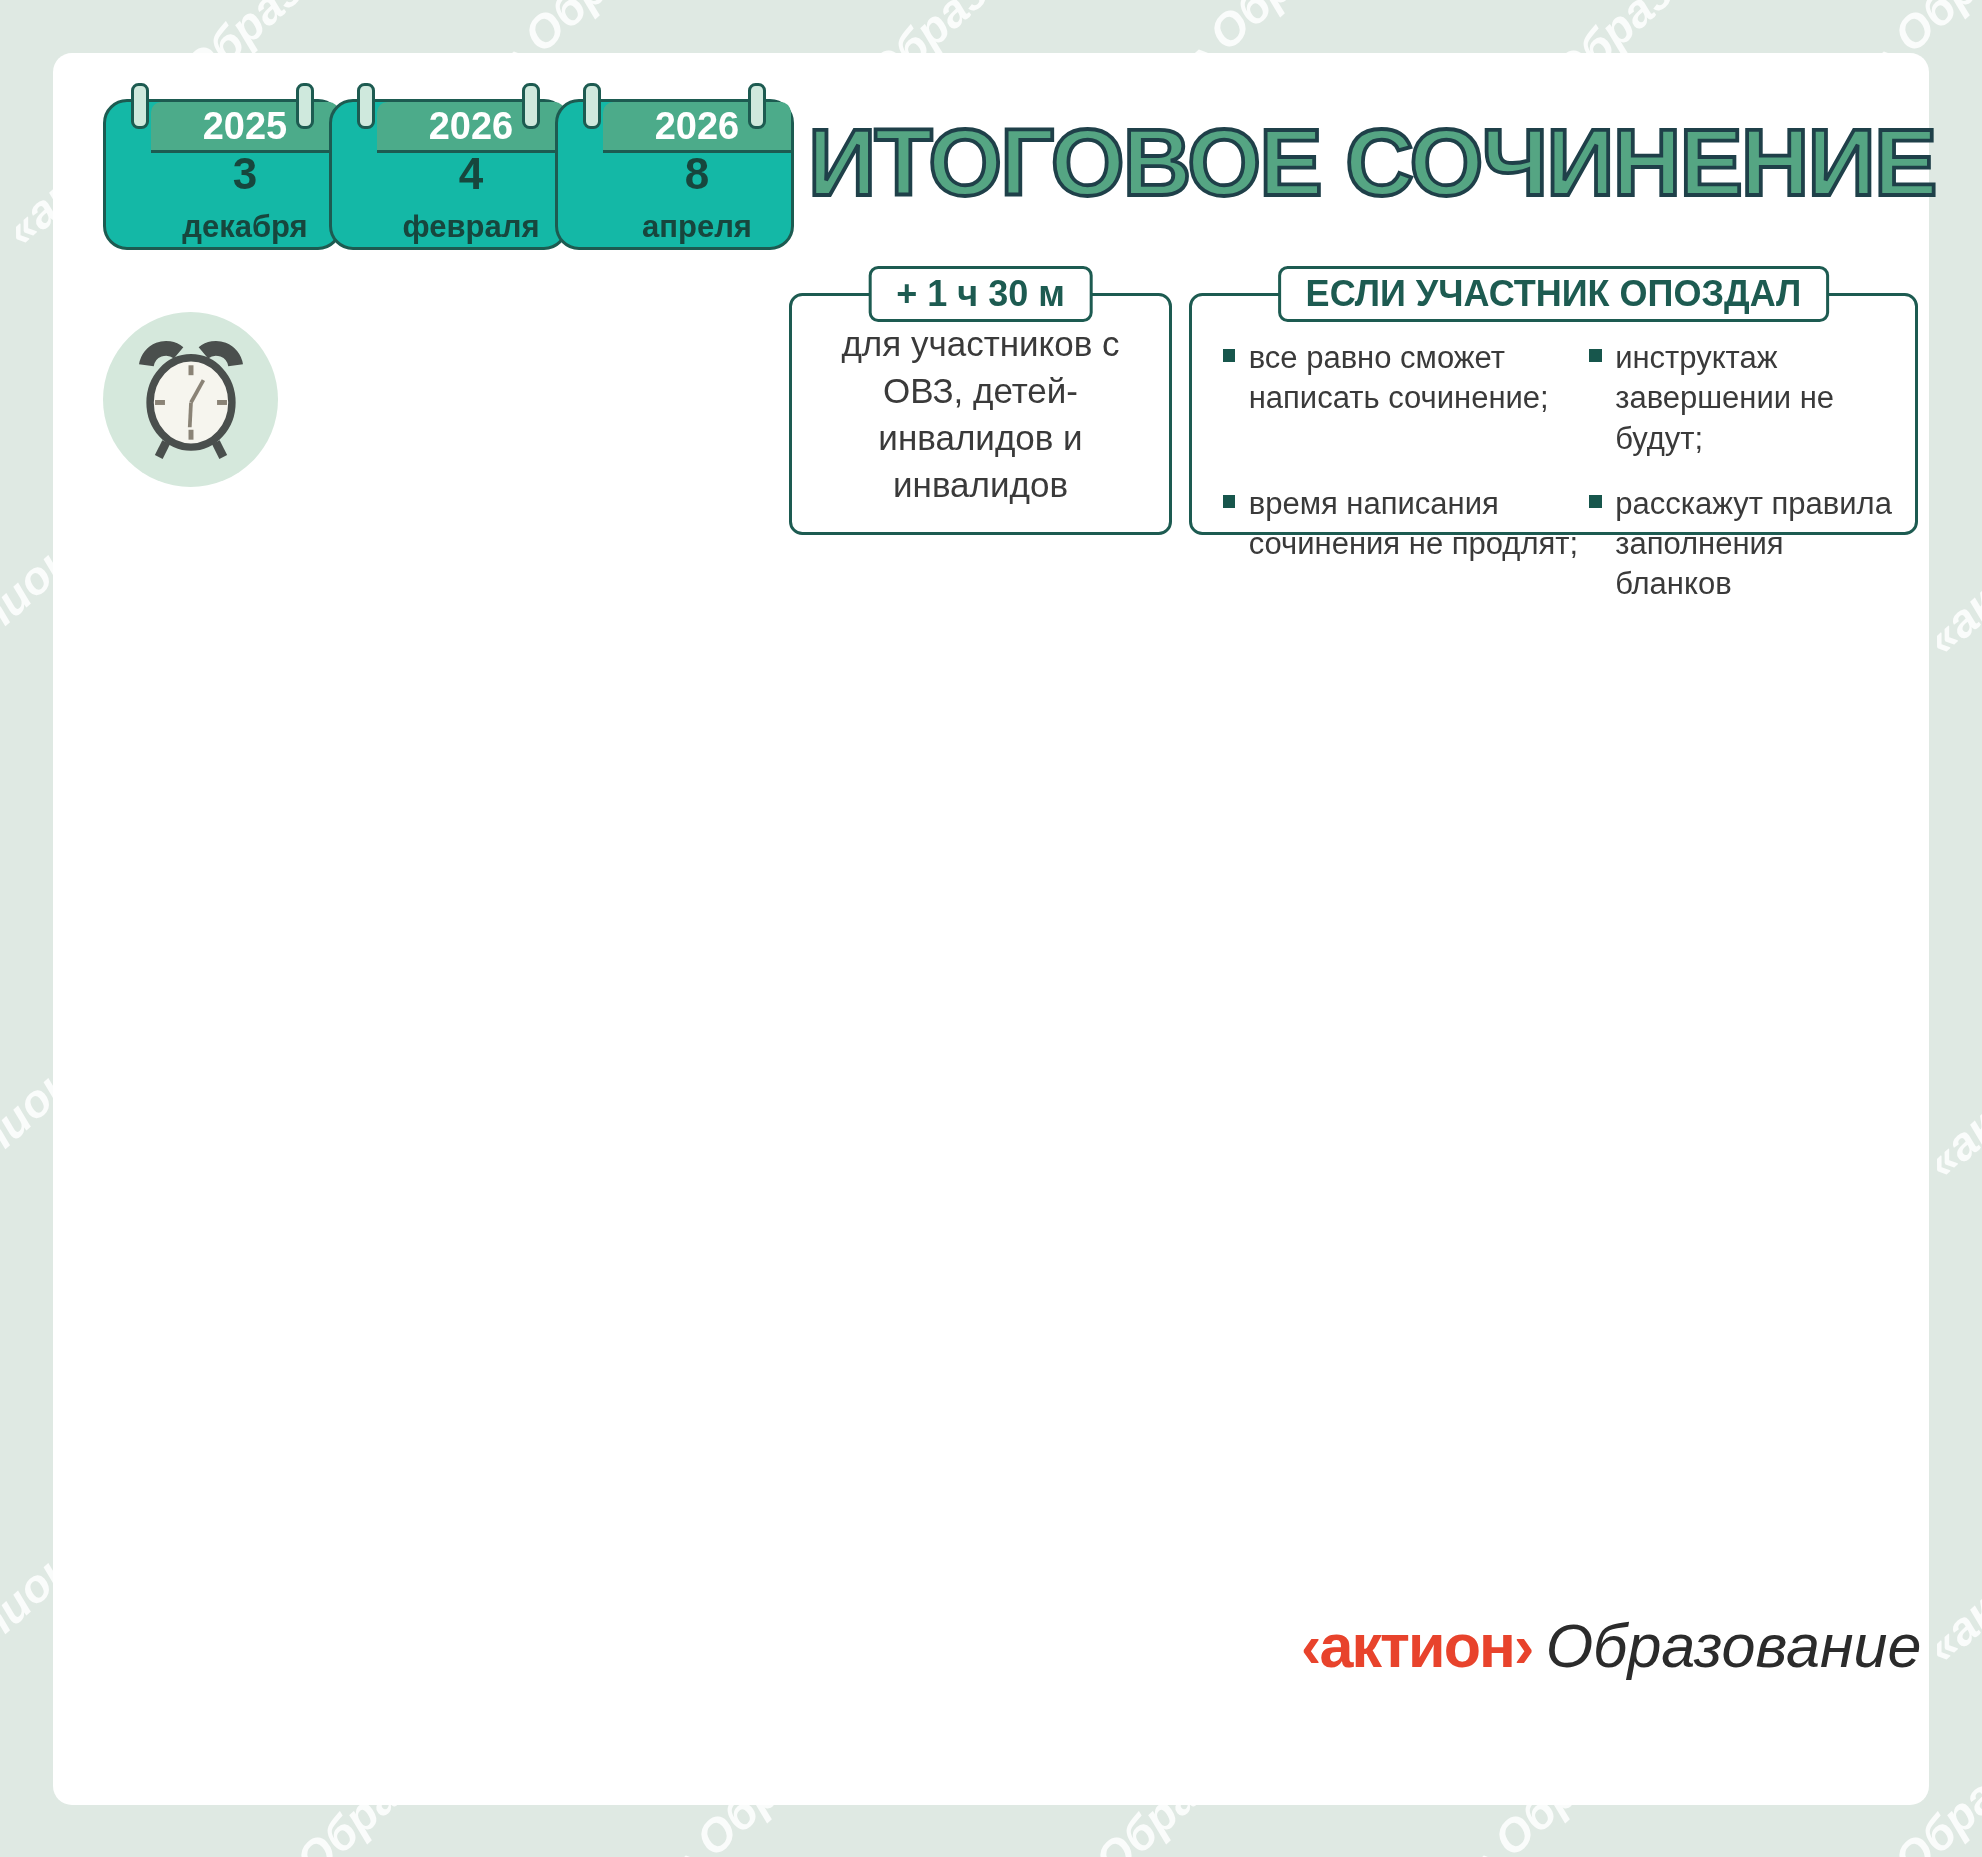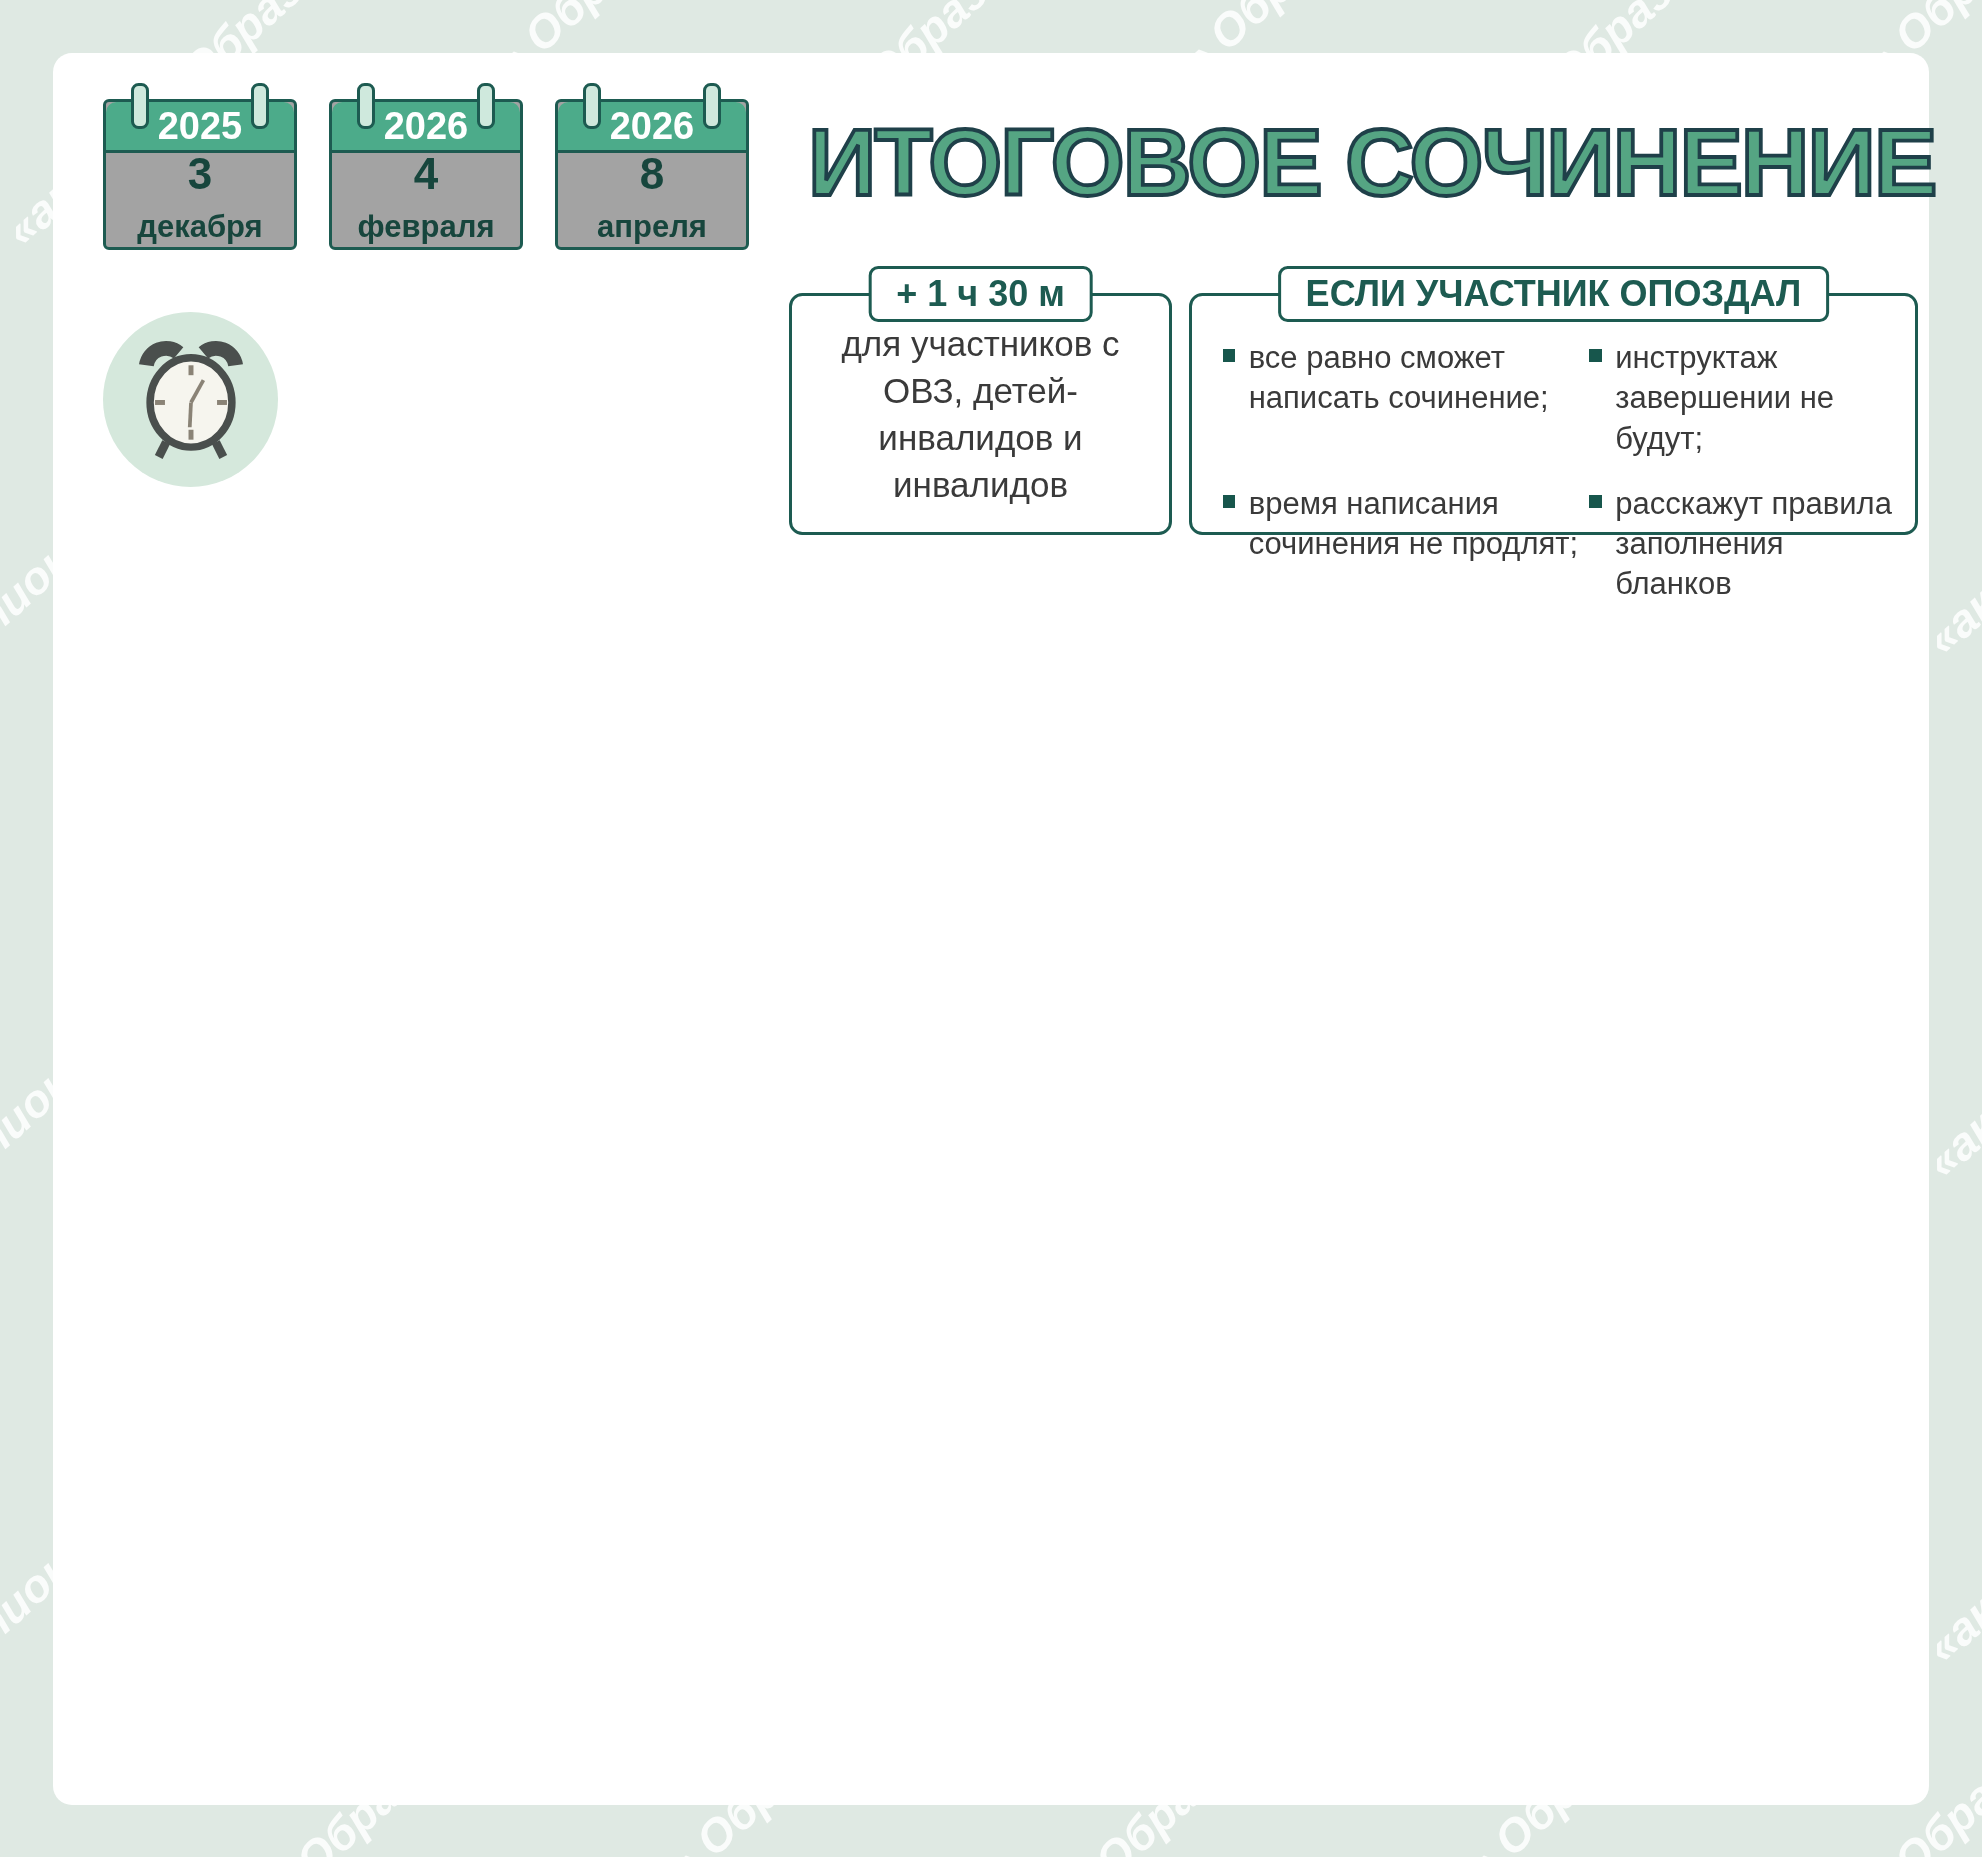--- a/index.html
+++ b/index.html
@@ -4,21 +4,21 @@
 <style>
   html,body{margin:0;padding:0;}
   #page{position:relative;width:1982px;height:1858px;background:#dfe9e3;overflow:hidden;
         font-family:"Liberation Sans","DejaVu Sans",sans-serif;color:#303030;}
   .wm{position:absolute;font-size:46px;font-weight:700;font-style:italic;color:rgba(255,255,255,.85);
       transform:rotate(-42deg);white-space:nowrap;z-index:0;}
   #card{position:absolute;left:53px;top:53px;right:53px;bottom:53px;background:#ffffff;border-radius:19px;z-index:1;}
   .abs{position:absolute;z-index:2;}
 
   
-  .cal{width:188px;height:145px;border:3.8px solid #1d5b51;border-radius:6px;background:#a3a3a3;position:absolute;}
+  .cal{width:188px;height:145px;border:3.8px solid #1d5b51;border-radius:24px;background:#14b8a6;position:absolute;padding-left:45px;}
   .cal-head{height:48px;background:#4cab8a;border-bottom:3.8px solid #1d5b51;border-radius:10.5px 10.5px 0 0;
             display:flex;align-items:center;justify-content:center;color:#fff;font-weight:800;font-size:38px;}
   .ring{position:absolute;top:-19px;width:12.4px;height:40px;background:#cfe9dd;border:3.8px solid #1d5b51;border-radius:7.6px;}
   .ring.l{left:25px;} .ring.r{right:25px;}
   .cal-body{display:flex;flex-direction:column;align-items:center;justify-content:center;height:91px;}
   .cal-day{font-size:44px;font-weight:800;color:#17463d;line-height:1;}
   .cal-line{width:114px;height:3.8px;background:#4cab8a;margin:7.6px 0 5.7px 0;border-radius:1.9px;}
   .cal-month{font-size:31px;font-weight:700;color:#17463d;}
 
   
@@ -341,15 +341,19 @@
           <span class="sq"></span>
           <span>как допуск к ГИА результаты действуют бессрочно;</span>
         </div>
       <div class="b-item">
           <span class="sq"></span>
           <span>для поступления в вуз результаты действуют 4 года</span>
         </div>
     </div>
   </div>
 
+  <div id="logo" class="abs">
+    <span class="brand">‹актион›</span>
+    <span class="word">Образование</span>
+  </div>
 
 </div>
 
 
 </body></html>

